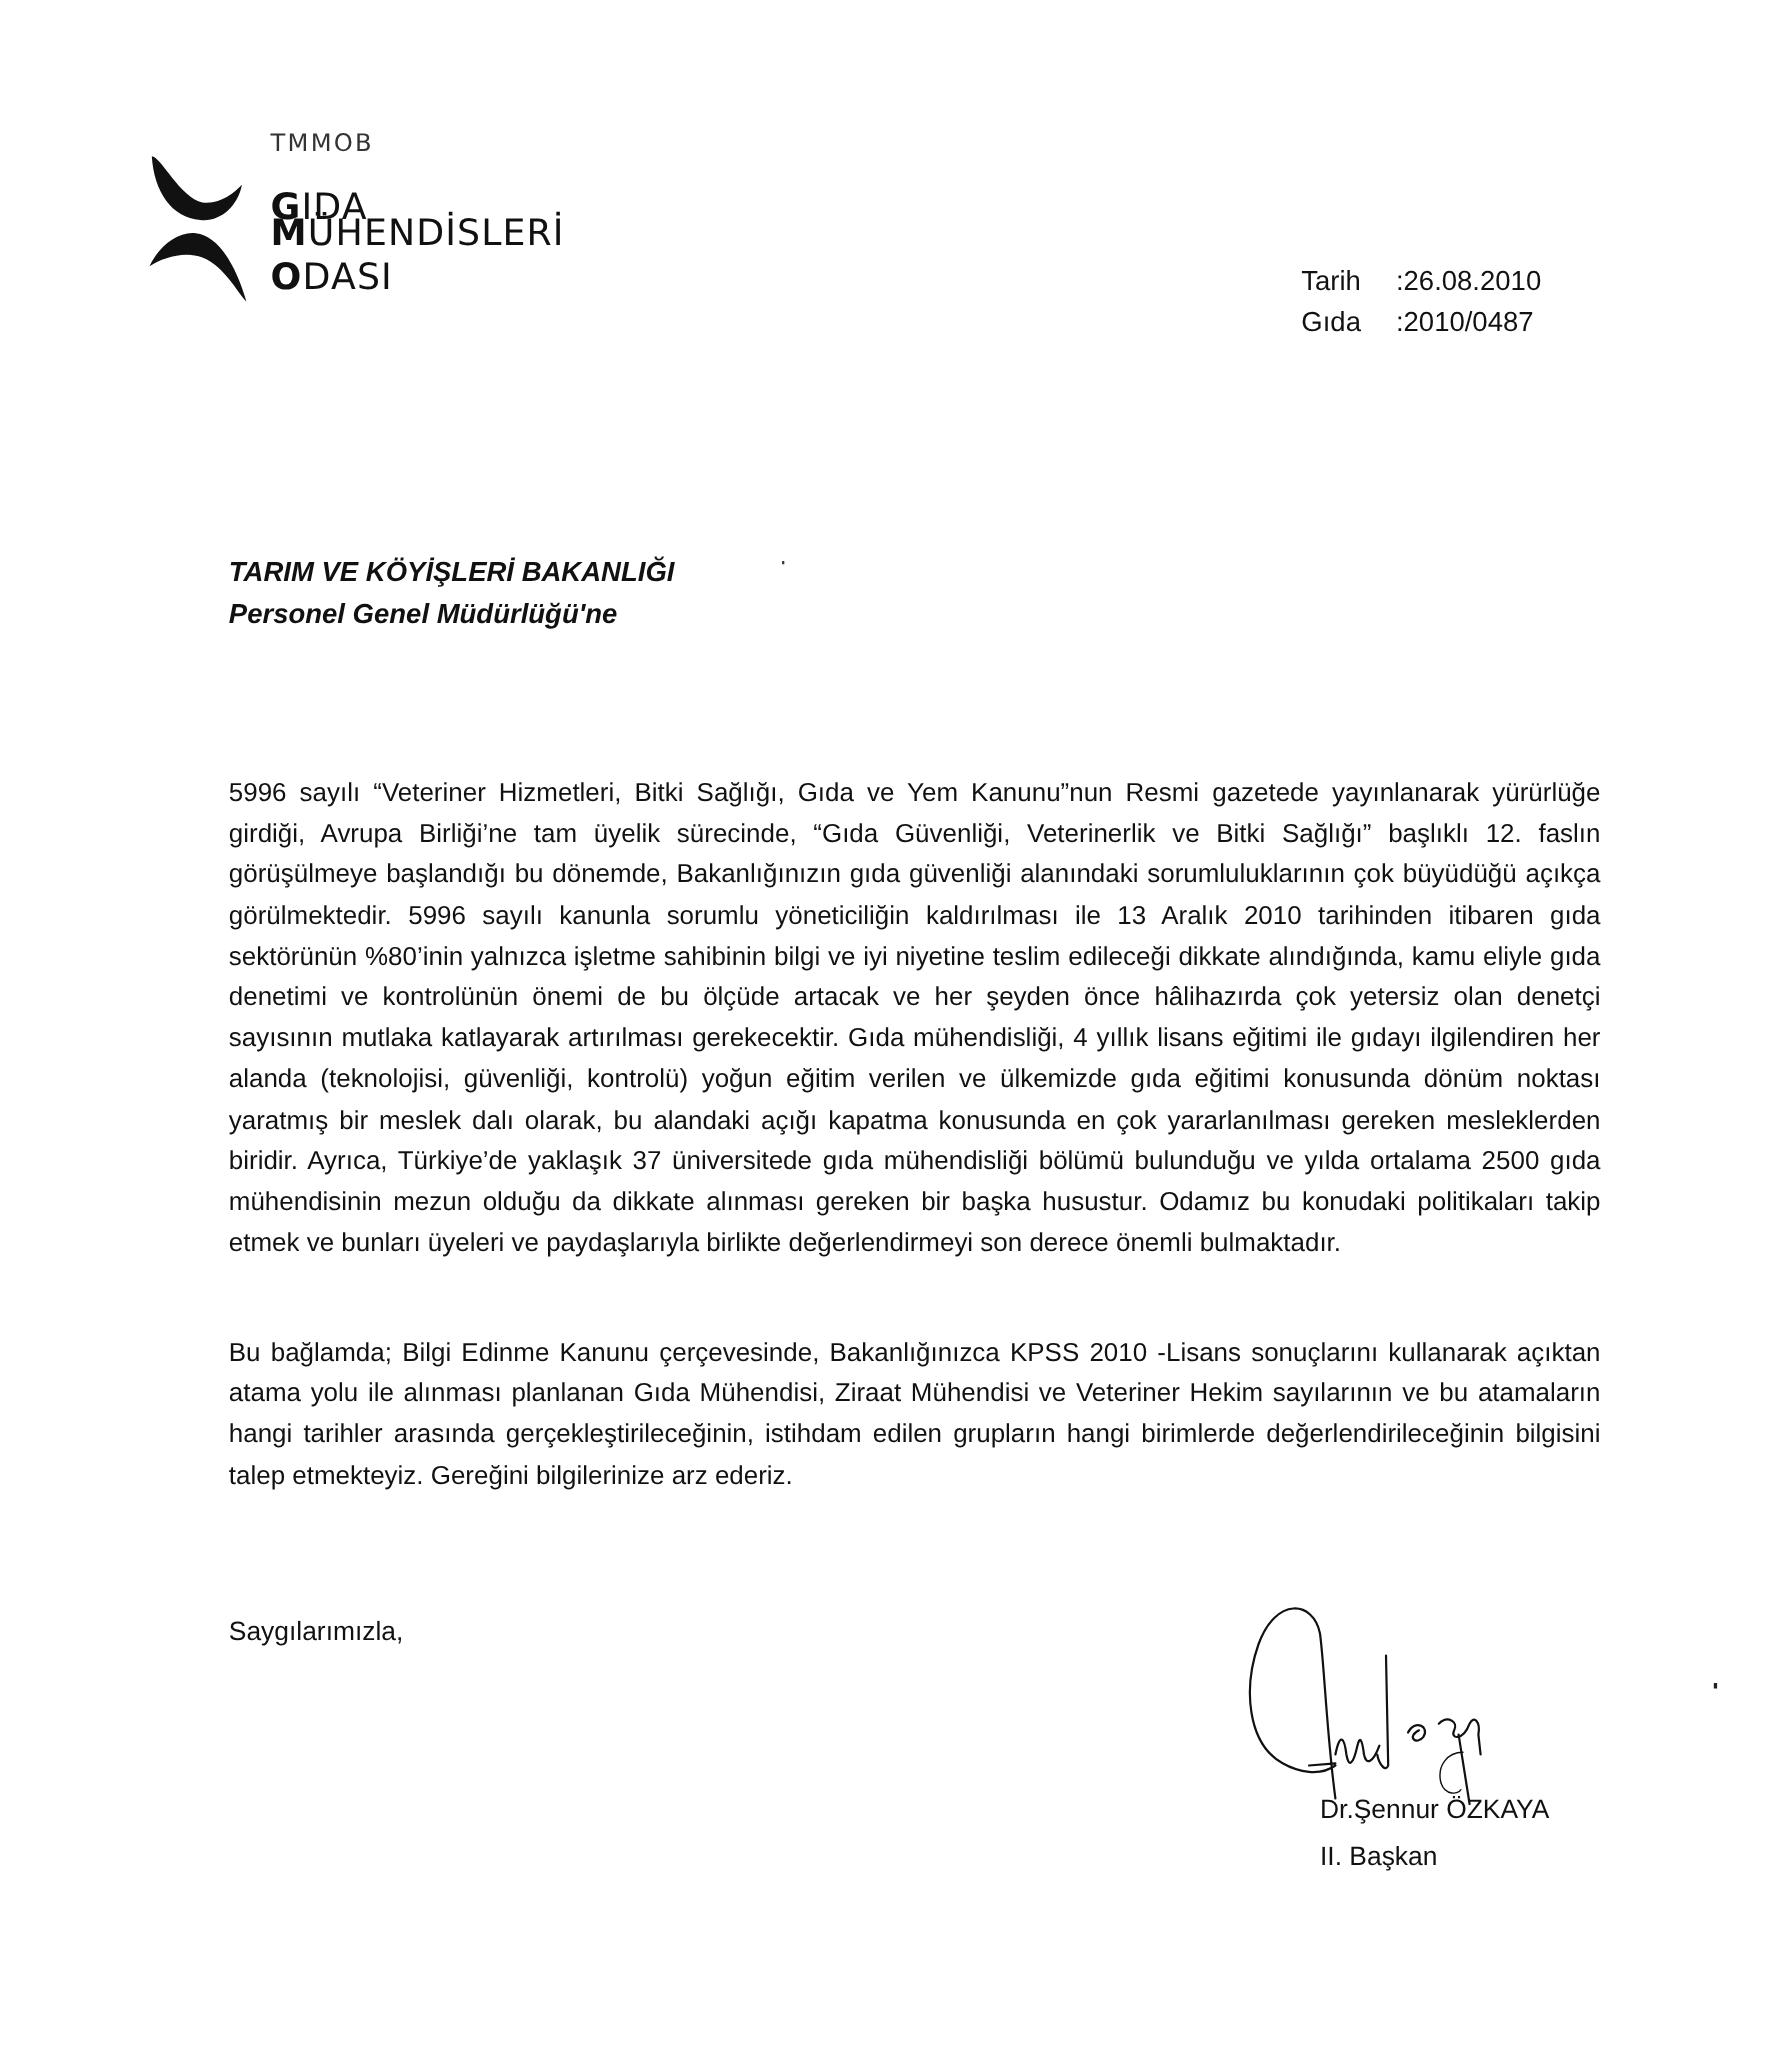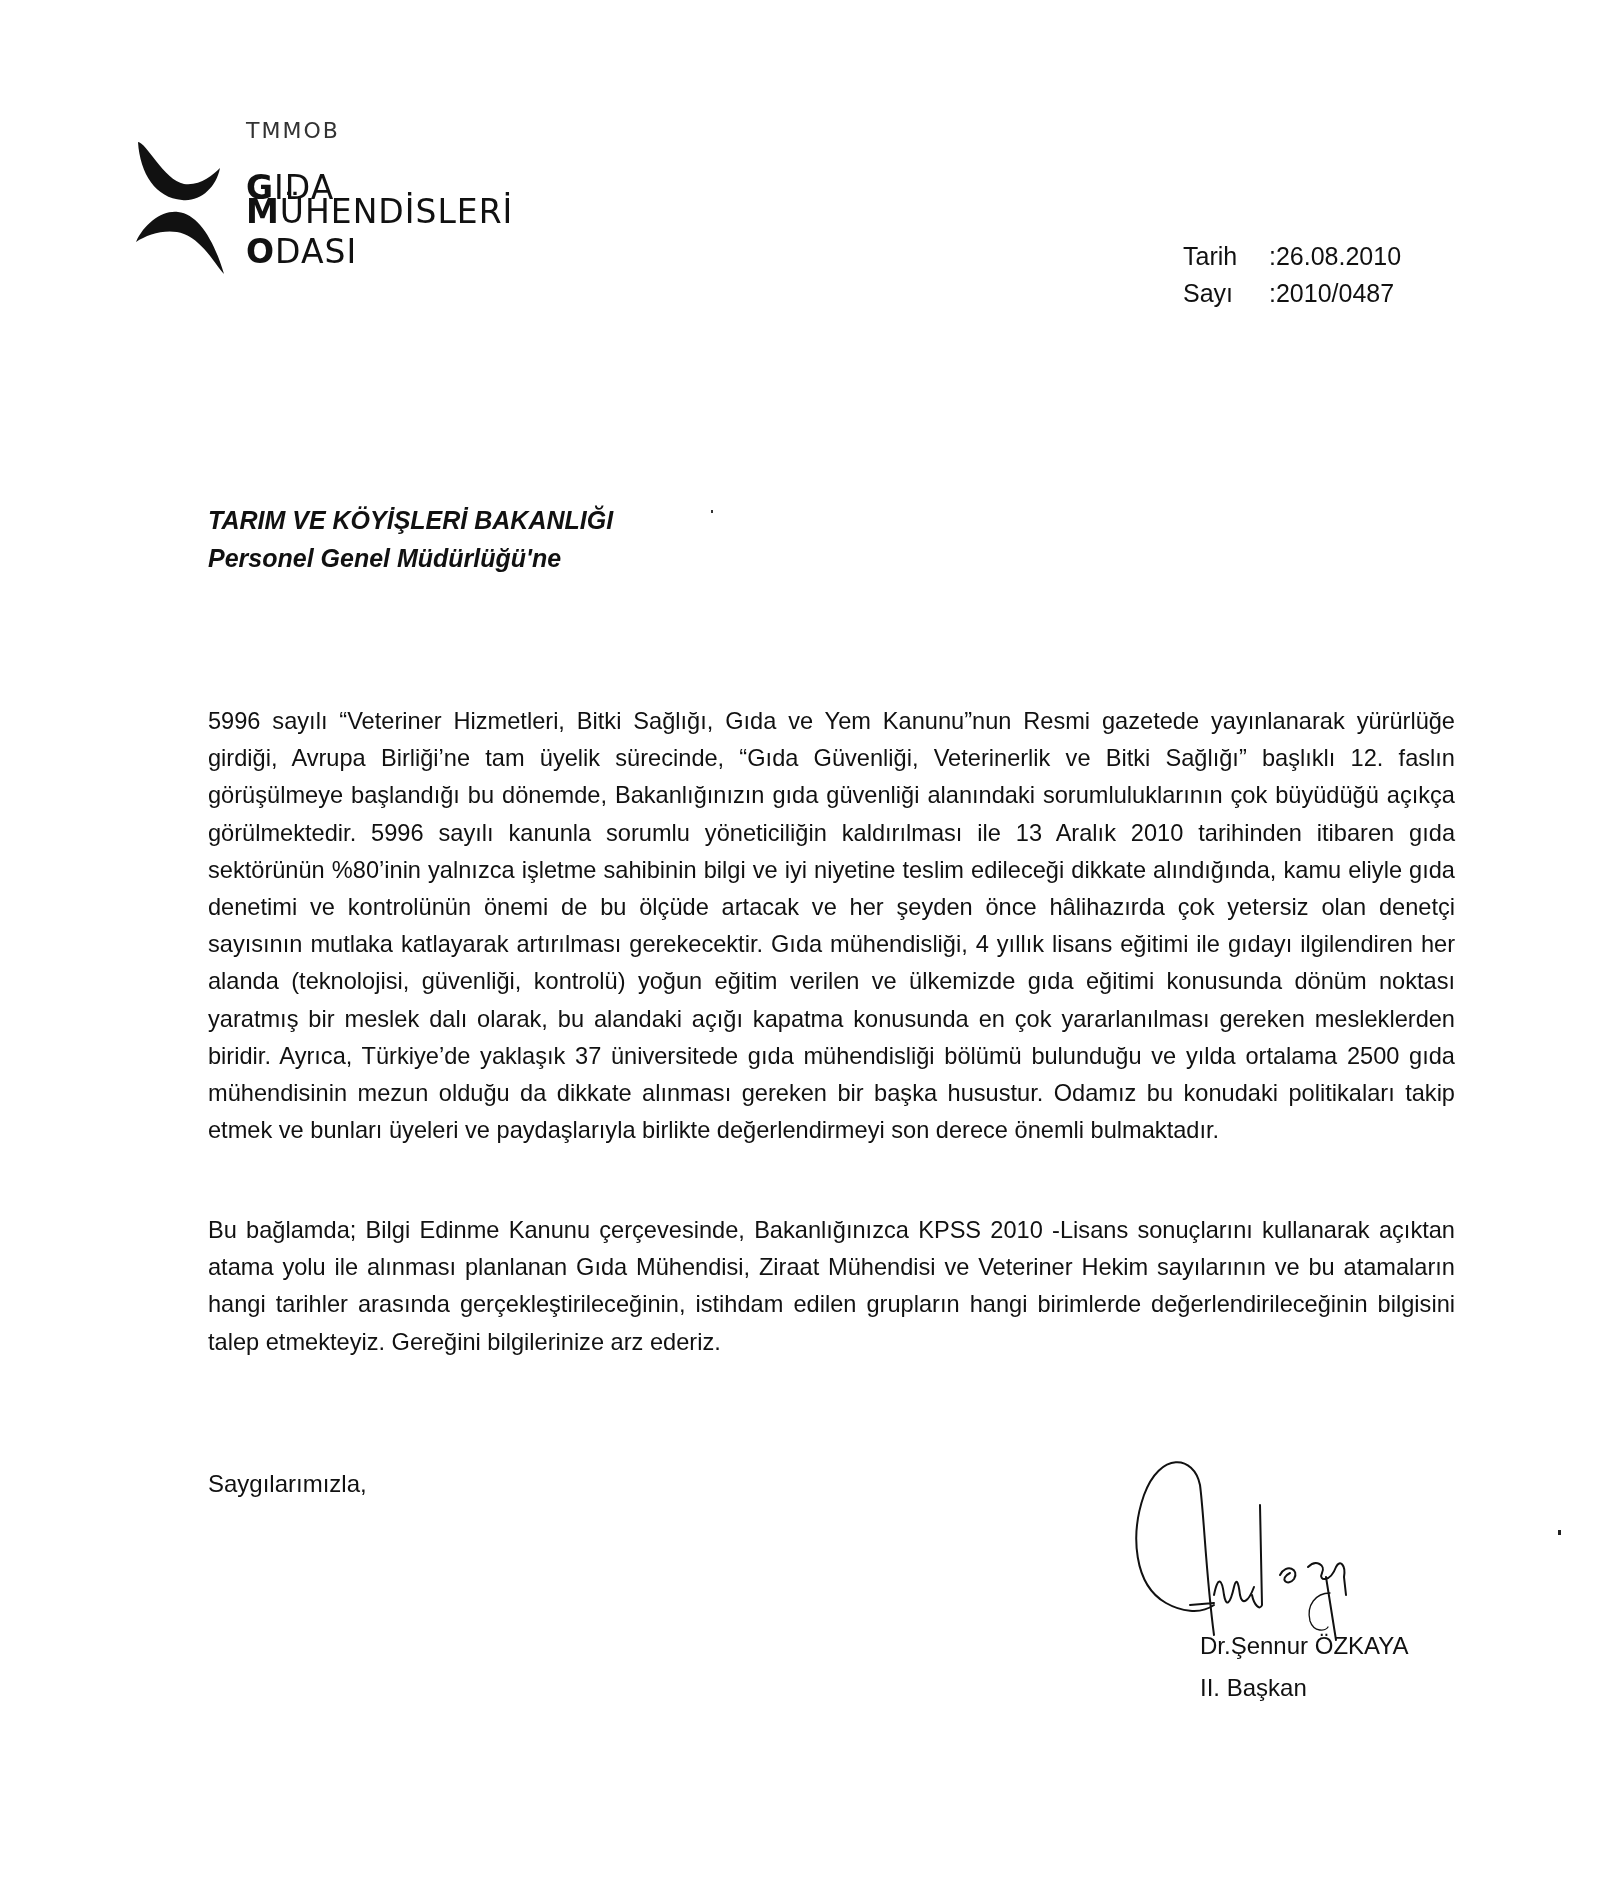--- a/index.html
+++ b/index.html
@@ -47,21 +47,21 @@
 <div class="abs logo-text" id="logo-tmmob">TMMOB</div>
 <div class="abs logo-text" id="logo-gida"><b>G</b><span>IDA</span></div>
 <div class="abs logo-text" id="logo-muh"><b>M</b><span>ÜHENDİSLERİ</span></div>
 <div class="abs logo-text" id="logo-odasi"><b>O</b><span>DASI</span></div>
 
 <div class="abs ref-row" id="ref-date">
   <span class="lbl">Tarih</span>
   <span>:26.08.2010</span>
 </div>
 <div class="abs ref-row" id="ref-number">
-  <span class="lbl">Sayı</span>
+  <span class="lbl">Gıda</span>
   <span>:2010/0487</span>
 </div>
 
 <div class="abs addr" id="addr-1">TARIM VE KÖYİŞLERİ BAKANLIĞI</div>
 <div class="abs addr" id="addr-2">Personel Genel Müdürlüğü'ne</div>
 <div class="abs" id="speck-1"></div>
 
 <div class="abs para" id="para-1">5996 sayılı “Veteriner Hizmetleri, Bitki Sağlığı, Gıda ve Yem Kanunu”nun Resmi gazetede yayınlanarak yürürlüğe girdiği, Avrupa Birliği’ne tam üyelik sürecinde, “Gıda Güvenliği, Veterinerlik ve Bitki Sağlığı” başlıklı 12. faslın görüşülmeye başlandığı bu dönemde, Bakanlığınızın gıda güvenliği alanındaki sorumluluklarının çok büyüdüğü açıkça görülmektedir. 5996 sayılı kanunla sorumlu yöneticiliğin kaldırılması ile 13 Aralık 2010 tarihinden itibaren gıda sektörünün %80’inin yalnızca işletme sahibinin bilgi ve iyi niyetine teslim edileceği dikkate alındığında, kamu eliyle gıda denetimi ve kontrolünün önemi de bu ölçüde artacak ve her şeyden önce hâlihazırda çok yetersiz olan denetçi sayısının mutlaka katlayarak artırılması gerekecektir. Gıda mühendisliği, 4 yıllık lisans eğitimi ile gıdayı ilgilendiren her alanda (teknolojisi, güvenliği, kontrolü) yoğun eğitim verilen ve ülkemizde gıda eğitimi konusunda dönüm noktası yaratmış bir meslek dalı olarak, bu alandaki açığı kapatma konusunda en çok yararlanılması gereken mesleklerden biridir. Ayrıca, Türkiye’de yaklaşık 37 üniversitede gıda mühendisliği bölümü bulunduğu ve yılda ortalama 2500 gıda mühendisinin mezun olduğu da dikkate alınması gereken bir başka husustur. Odamız bu konudaki politikaları takip etmek ve bunları üyeleri ve paydaşlarıyla birlikte değerlendirmeyi son derece önemli bulmaktadır.</div>
 <div class="abs para" id="para-2">Bu bağlamda; Bilgi Edinme Kanunu çerçevesinde, Bakanlığınızca KPSS 2010 -Lisans sonuçlarını kullanarak açıktan atama yolu ile alınması planlanan Gıda Mühendisi, Ziraat Mühendisi ve Veteriner Hekim sayılarının ve bu atamaların hangi tarihler arasında gerçekleştirileceğinin, istihdam edilen grupların hangi birimlerde değerlendirileceğinin bilgisini talep etmekteyiz. Gereğini bilgilerinize arz ederiz.</div>
 

